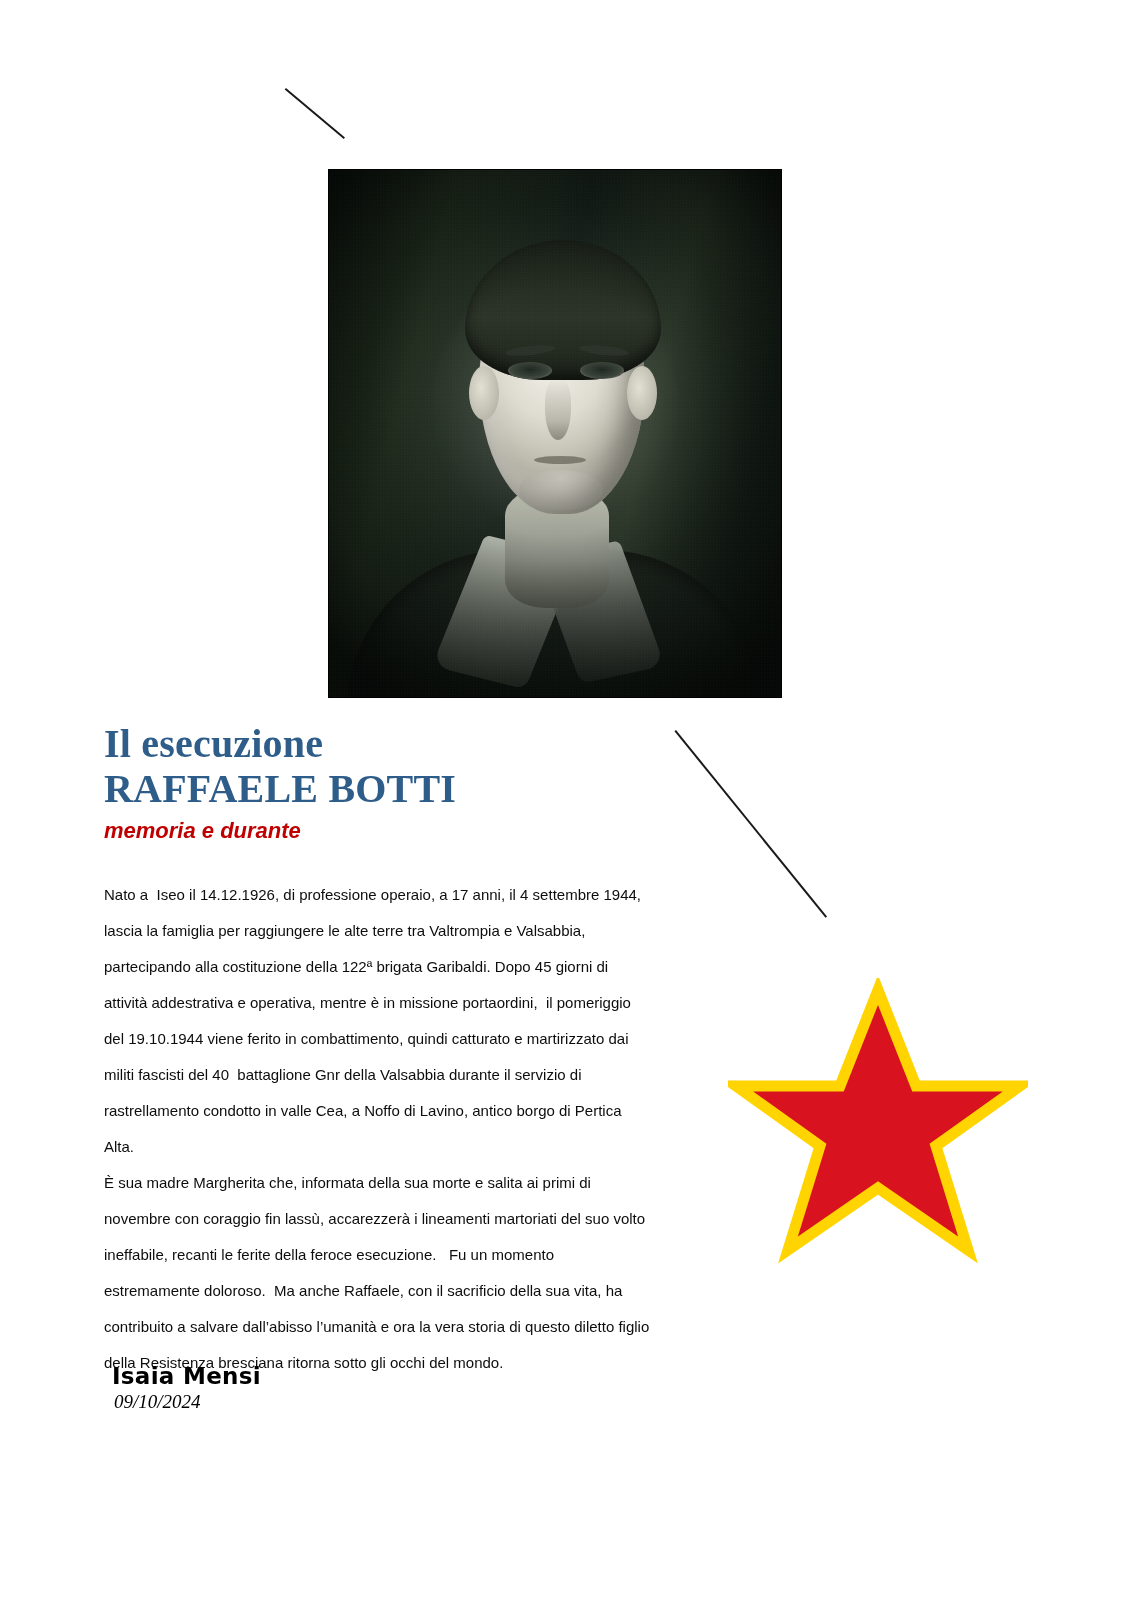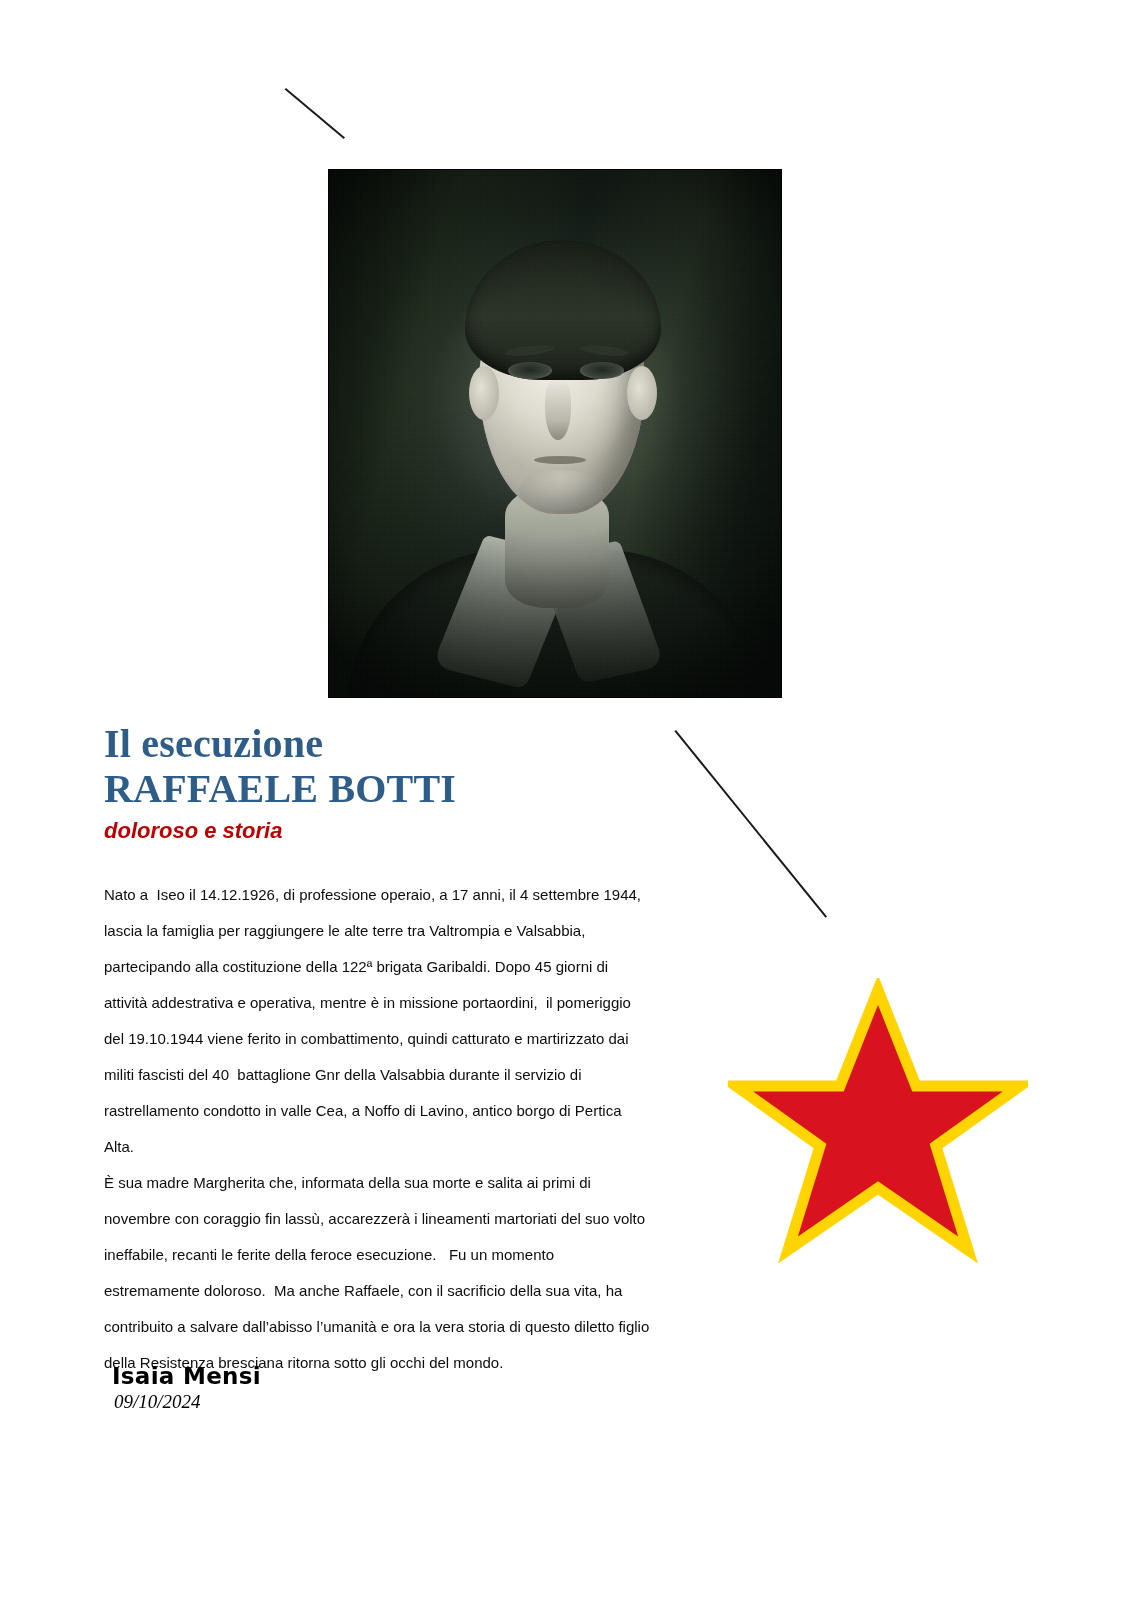--- a/index.html
+++ b/index.html
@@ -281,21 +281,21 @@
   <div class="ph-nose"></div>
   <div class="ph-mouth"></div>
   <div class="ph-chin"></div>
   <div class="ph-vign"></div>
   <div class="ph-noise"></div>
 </div>
 
 <div id="title-block">
   <div class="title-line">Il esecuzione</div>
   <div class="title-line">RAFFAELE BOTTI</div>
-  <div id="subtitle">doloroso e storia</div>
+  <div id="subtitle">memoria e durante</div>
 </div>
 
 <div id="body-text">Nato a  Iseo il 14.12.1926, di professione operaio, a 17 anni, il 4 settembre 1944, lascia la famiglia per raggiungere le alte terre tra Valtrompia e Valsabbia, partecipando alla costituzione della 122ª brigata Garibaldi. Dopo 45 giorni di attività addestrativa e operativa, mentre è in missione portaordini,  il pomeriggio del 19.10.1944 viene ferito in combattimento, quindi catturato e martirizzato dai militi fascisti del 40  battaglione Gnr della Valsabbia durante il servizio di  rastrellamento condotto in valle Cea, a Noffo di Lavino, antico borgo di Pertica Alta.
 È sua madre Margherita che, informata della sua morte e salita ai primi di novembre con coraggio fin lassù, accarezzerà i lineamenti martoriati del suo volto  ineffabile, recanti le ferite della feroce esecuzione.   Fu un momento estremamente doloroso.  Ma anche Raffaele, con il sacrificio della sua vita, ha contribuito a salvare dall’abisso l’umanità e ora la vera storia di questo diletto figlio della Resistenza bresciana ritorna sotto gli occhi del mondo.</div>
 
 <div id="signature-block">
   <div id="signature-name">Isaia Mensi</div>
   <div id="signature-date">09/10/2024</div>
 </div>
 

